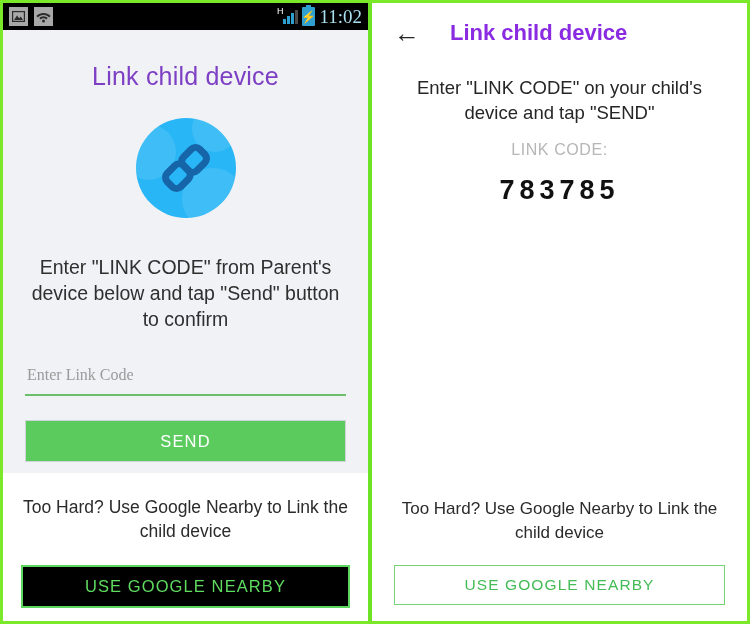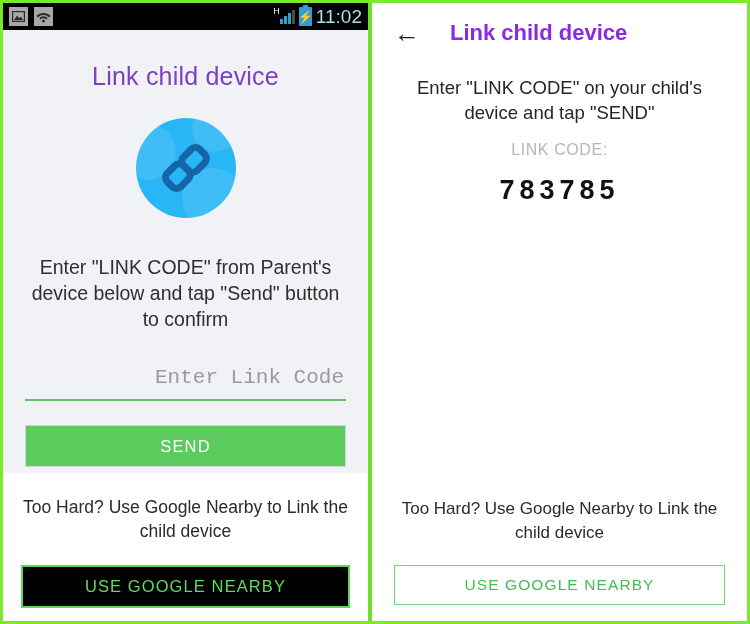--- a/index.html
+++ b/index.html
@@ -49,21 +49,21 @@
   .sb-icon-box {
     width: 19px; height: 19px;
     background: #a8a8a8;
     display: flex; align-items: center; justify-content: center;
   }
   .sb-time {
     color: #a9dff0;
     font-size: 19px;
     letter-spacing: 0px;
     line-height: 19px;
-    font-family: Liberation Sans, sans-serif;
+    font-family: Liberation Serif, serif;
   }
   .sig-wrap { display: flex; align-items: flex-end; gap: 1px; position: relative; }
   .hglyph {
     color: #ffffff; font-size: 9px; line-height: 9px;
     position: relative; top: -8px; margin-right: -1px;
   }
   .bars { display: flex; align-items: flex-end; gap: 1px; }
   .bar { width: 3px; background: #2f9fd0; }
   .bar.b1 { height: 5px; }
   .bar.b2 { height: 8px; }
@@ -129,25 +129,24 @@
     margin-top: 32px;
     width: 100%;
     border-bottom: 2px solid #6abf69;
     padding-bottom: 6px;
   }
   .code-input {
     width: 100%;
     border: none;
     outline: none;
     background: transparent;
-    font-family: Liberation Mono, monospace;
-    font-size: 21px;
+    font-family: Liberation Serif, serif;
+    font-size: 16px;
     color: #3a3a3a;
     padding: 2px 2px 4px 2px;
-    text-align: right;
   }
   .code-input::placeholder { color: #9a9a9a; }
   .send-btn {
     margin-top: 24px;
     width: 100%;
     height: 42px;
     background: #5bcb5e;
     border: 1px solid #cfd4d8;
     color: #ffffff;
     font-size: 16.5px;

